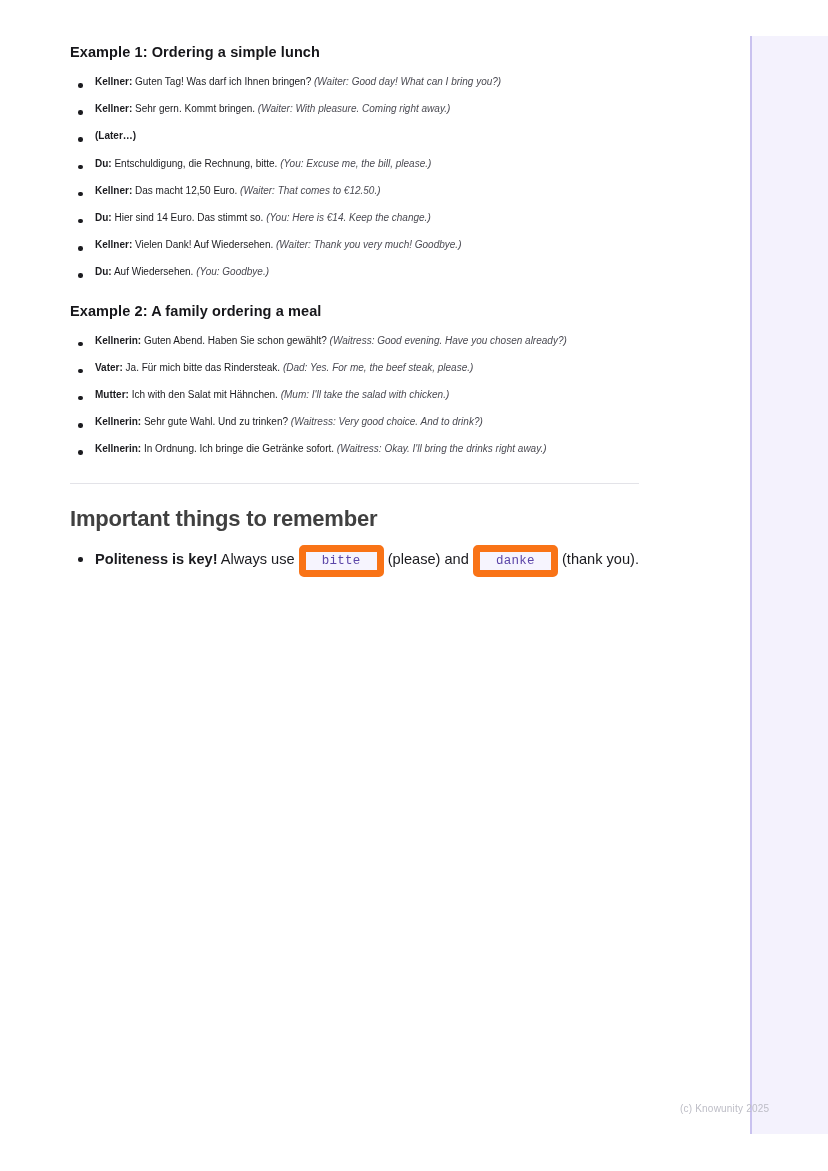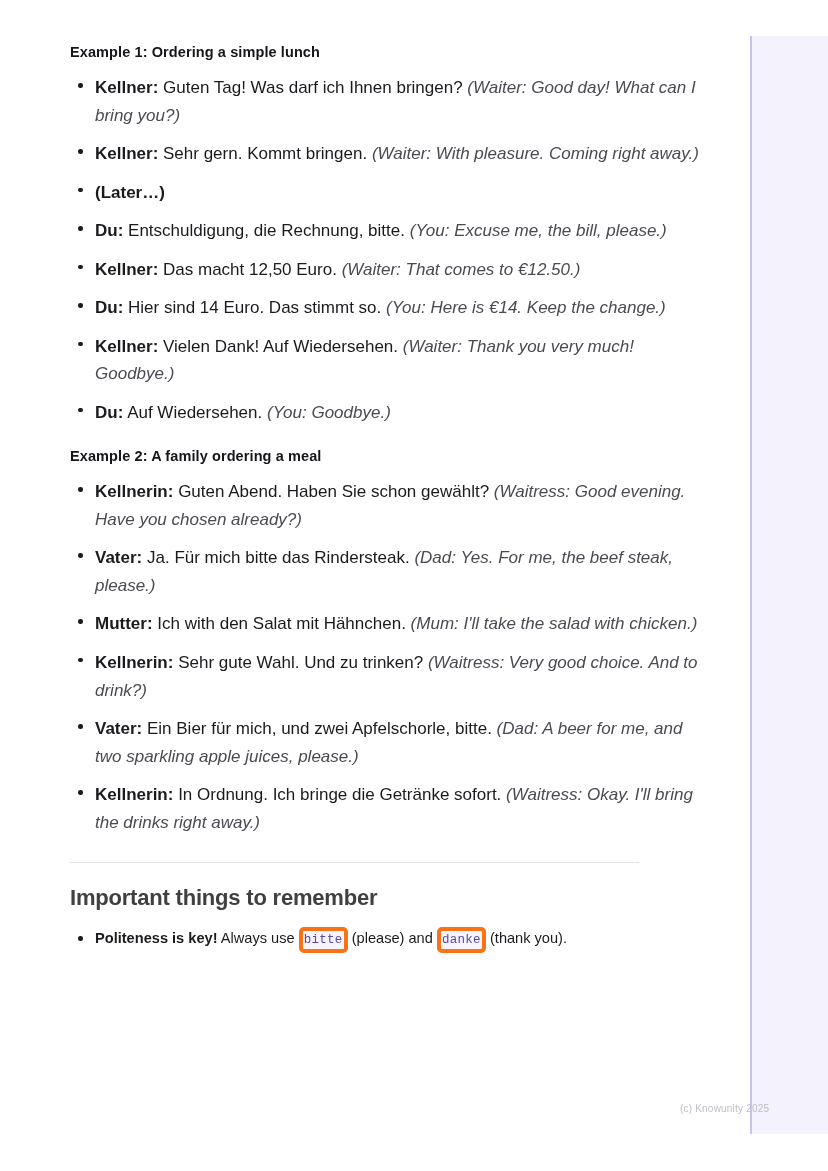--- a/index.html
+++ b/index.html
@@ -48,21 +48,21 @@
   }
   ul.dialog-list {
     list-style: none;
     margin: 0 0 22px 0;
     padding: 0;
   }
   ul.dialog-list li {
     position: relative;
     padding-left: 25px;
     margin-bottom: 11px;
-    font-size: 17px;
+    font-size: 10px;
     line-height: 1.62;
     color: #1b1b1f;
   }
   ul.dialog-list li::before {
     content: "";
     position: absolute;
     left: 8px;
     top: 9px;
     width: 4.5px;
     height: 4.5px;
@@ -107,23 +107,23 @@
     top: 9px;
     width: 4.5px;
     height: 4.5px;
     border-radius: 50%;
     background: #1b1b1f;
   }
   code.kbd {
     font-family: "Liberation Mono", monospace;
     font-size: 12.5px;
     background: #f6f4fe;
-    border: 4px solid #f97316;
+    border: 7px solid #f97316;
     border-radius: 5px;
-    padding: 2px 1px;
+    padding: 2px 16px;
     color: #5b45a8;
     letter-spacing: 0.3px;
   }
   .b { font-weight: bold; }
   .watermark {
     position: absolute;
     left: 680px;
     top: 1103px;
     font-size: 10px;
     color: #bdbdc6;
@@ -151,21 +151,20 @@
         <li><span class="spk">Kellner:</span> <span class="de">Vielen Dank! Auf Wiedersehen.</span> <span class="en">(Waiter: Thank you very much! Goodbye.)</span></li>
         <li><span class="spk">Du:</span> <span class="de">Auf Wiedersehen.</span> <span class="en">(You: Goodbye.)</span></li>
       </ul>
 
     <h3 class="section-title">Example 2: A family ordering a meal</h3>
     <ul class="dialog-list" id="list-1">
         <li><span class="spk">Kellnerin:</span> <span class="de">Guten Abend. Haben Sie schon gewählt?</span> <span class="en">(Waitress: Good evening. Have you chosen already?)</span></li>
         <li><span class="spk">Vater:</span> <span class="de">Ja. Für mich bitte das Rindersteak.</span> <span class="en">(Dad: Yes. For me, the beef steak, please.)</span></li>
         <li><span class="spk">Mutter:</span> <span class="de">Ich with den Salat mit Hähnchen.</span> <span class="en">(Mum: I'll take the salad with chicken.)</span></li>
         <li><span class="spk">Kellnerin:</span> <span class="de">Sehr gute Wahl. Und zu trinken?</span> <span class="en">(Waitress: Very good choice. And to drink?)</span></li>
-        <li><span class="spk">Vater:</span> <span class="de">Ein Bier für mich, und zwei Apfelschorle, bitte.</span> <span class="en">(Dad: A beer for me, and two sparkling apple juices, please.)</span></li>
         <li><span class="spk">Kellnerin:</span> <span class="de">In Ordnung. Ich bringe die Getränke sofort.</span> <span class="en">(Waitress: Okay. I'll bring the drinks right away.)</span></li>
       </ul>
 
     <hr class="divider">
 
     <h2 class="purple-heading">Important things to remember</h2>
     <ul class="notes-list" id="notes-list">
         <li><span class="b">Politeness is key!</span><span> Always use </span><code class="kbd">bitte</code><span> (please) and </span><code class="kbd">danke</code><span> (thank you).</span></li>
       </ul>
 

